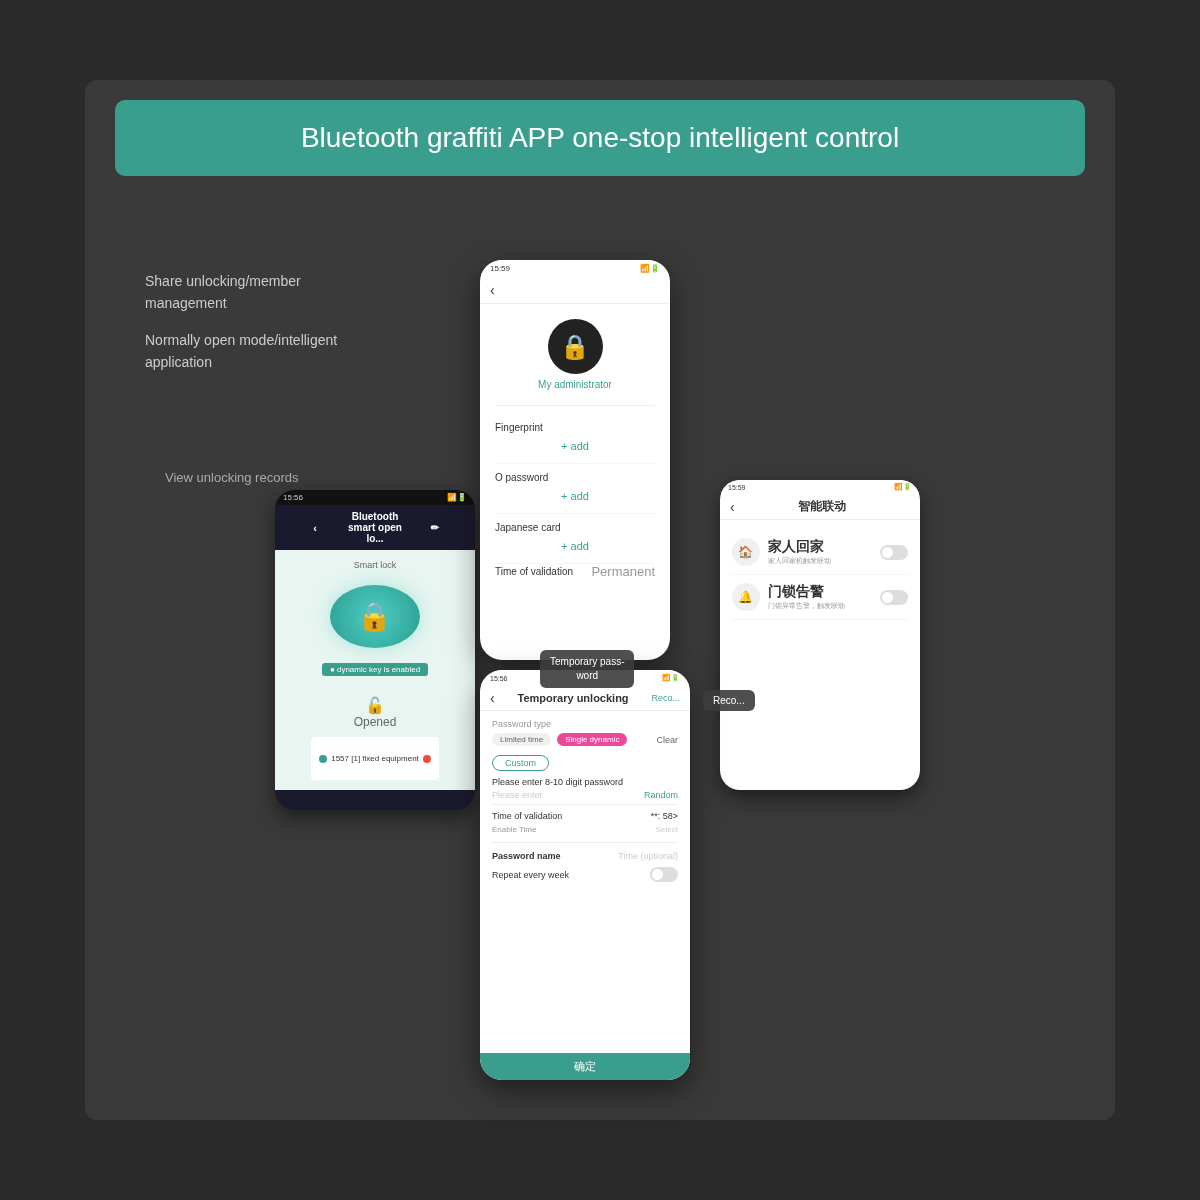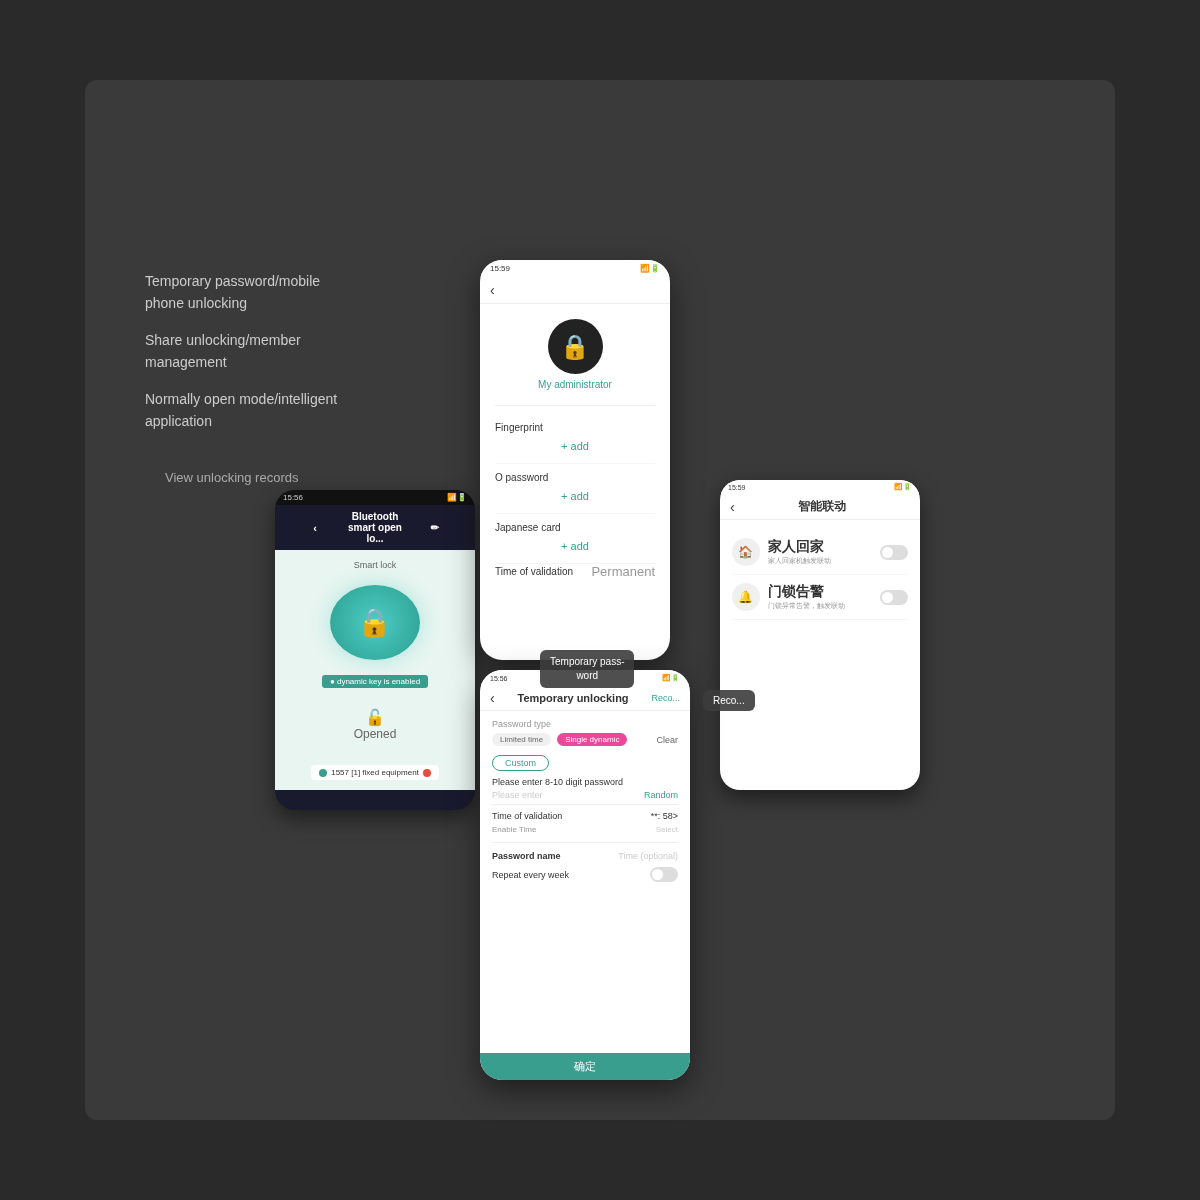--- a/index.html
+++ b/index.html
@@ -143,23 +143,23 @@
       display: flex;
       flex-direction: column;
       align-items: center;
     }
 
     .phone1-device {
       display: flex;
       align-items: center;
       gap: 4px;
       background: white;
-      padding: 3px 8px;
+      padding: 17px 8px;
       border-radius: 4px;
-      margin-top: 24px;
+      margin-top: 8px;
       width: 100%;
       justify-content: space-between;
     }
 
     .device-dot { width: 8px; height: 8px; background: #3a9e8f; border-radius: 50%; }
     .device-dot-red { width: 8px; height: 8px; background: #e74c3c; border-radius: 50%; }
 
     
     .phone2 {
       position: absolute;
@@ -496,23 +496,25 @@
       text-align: center;
       color: white;
       font-size: 11px;
     }
   </style>
 </head>
 <body>
 
 <div class="outer-container">
 
+  <div class="header-banner">
+    <h1>Bluetooth graffiti APP one-stop intelligent control</h1>
+  </div>
 
   <div class="left-text">
-    <p>Temporary password/mobile phone unlocking</p>
     <p>Share unlocking/member management</p>
     <p>Normally open mode/intelligent application</p>
   </div>
 
   <div class="view-records">
     <span>View unlocking records</span>
   </div>
 
   <div class="phone1">
     <div class="phone1-status">

